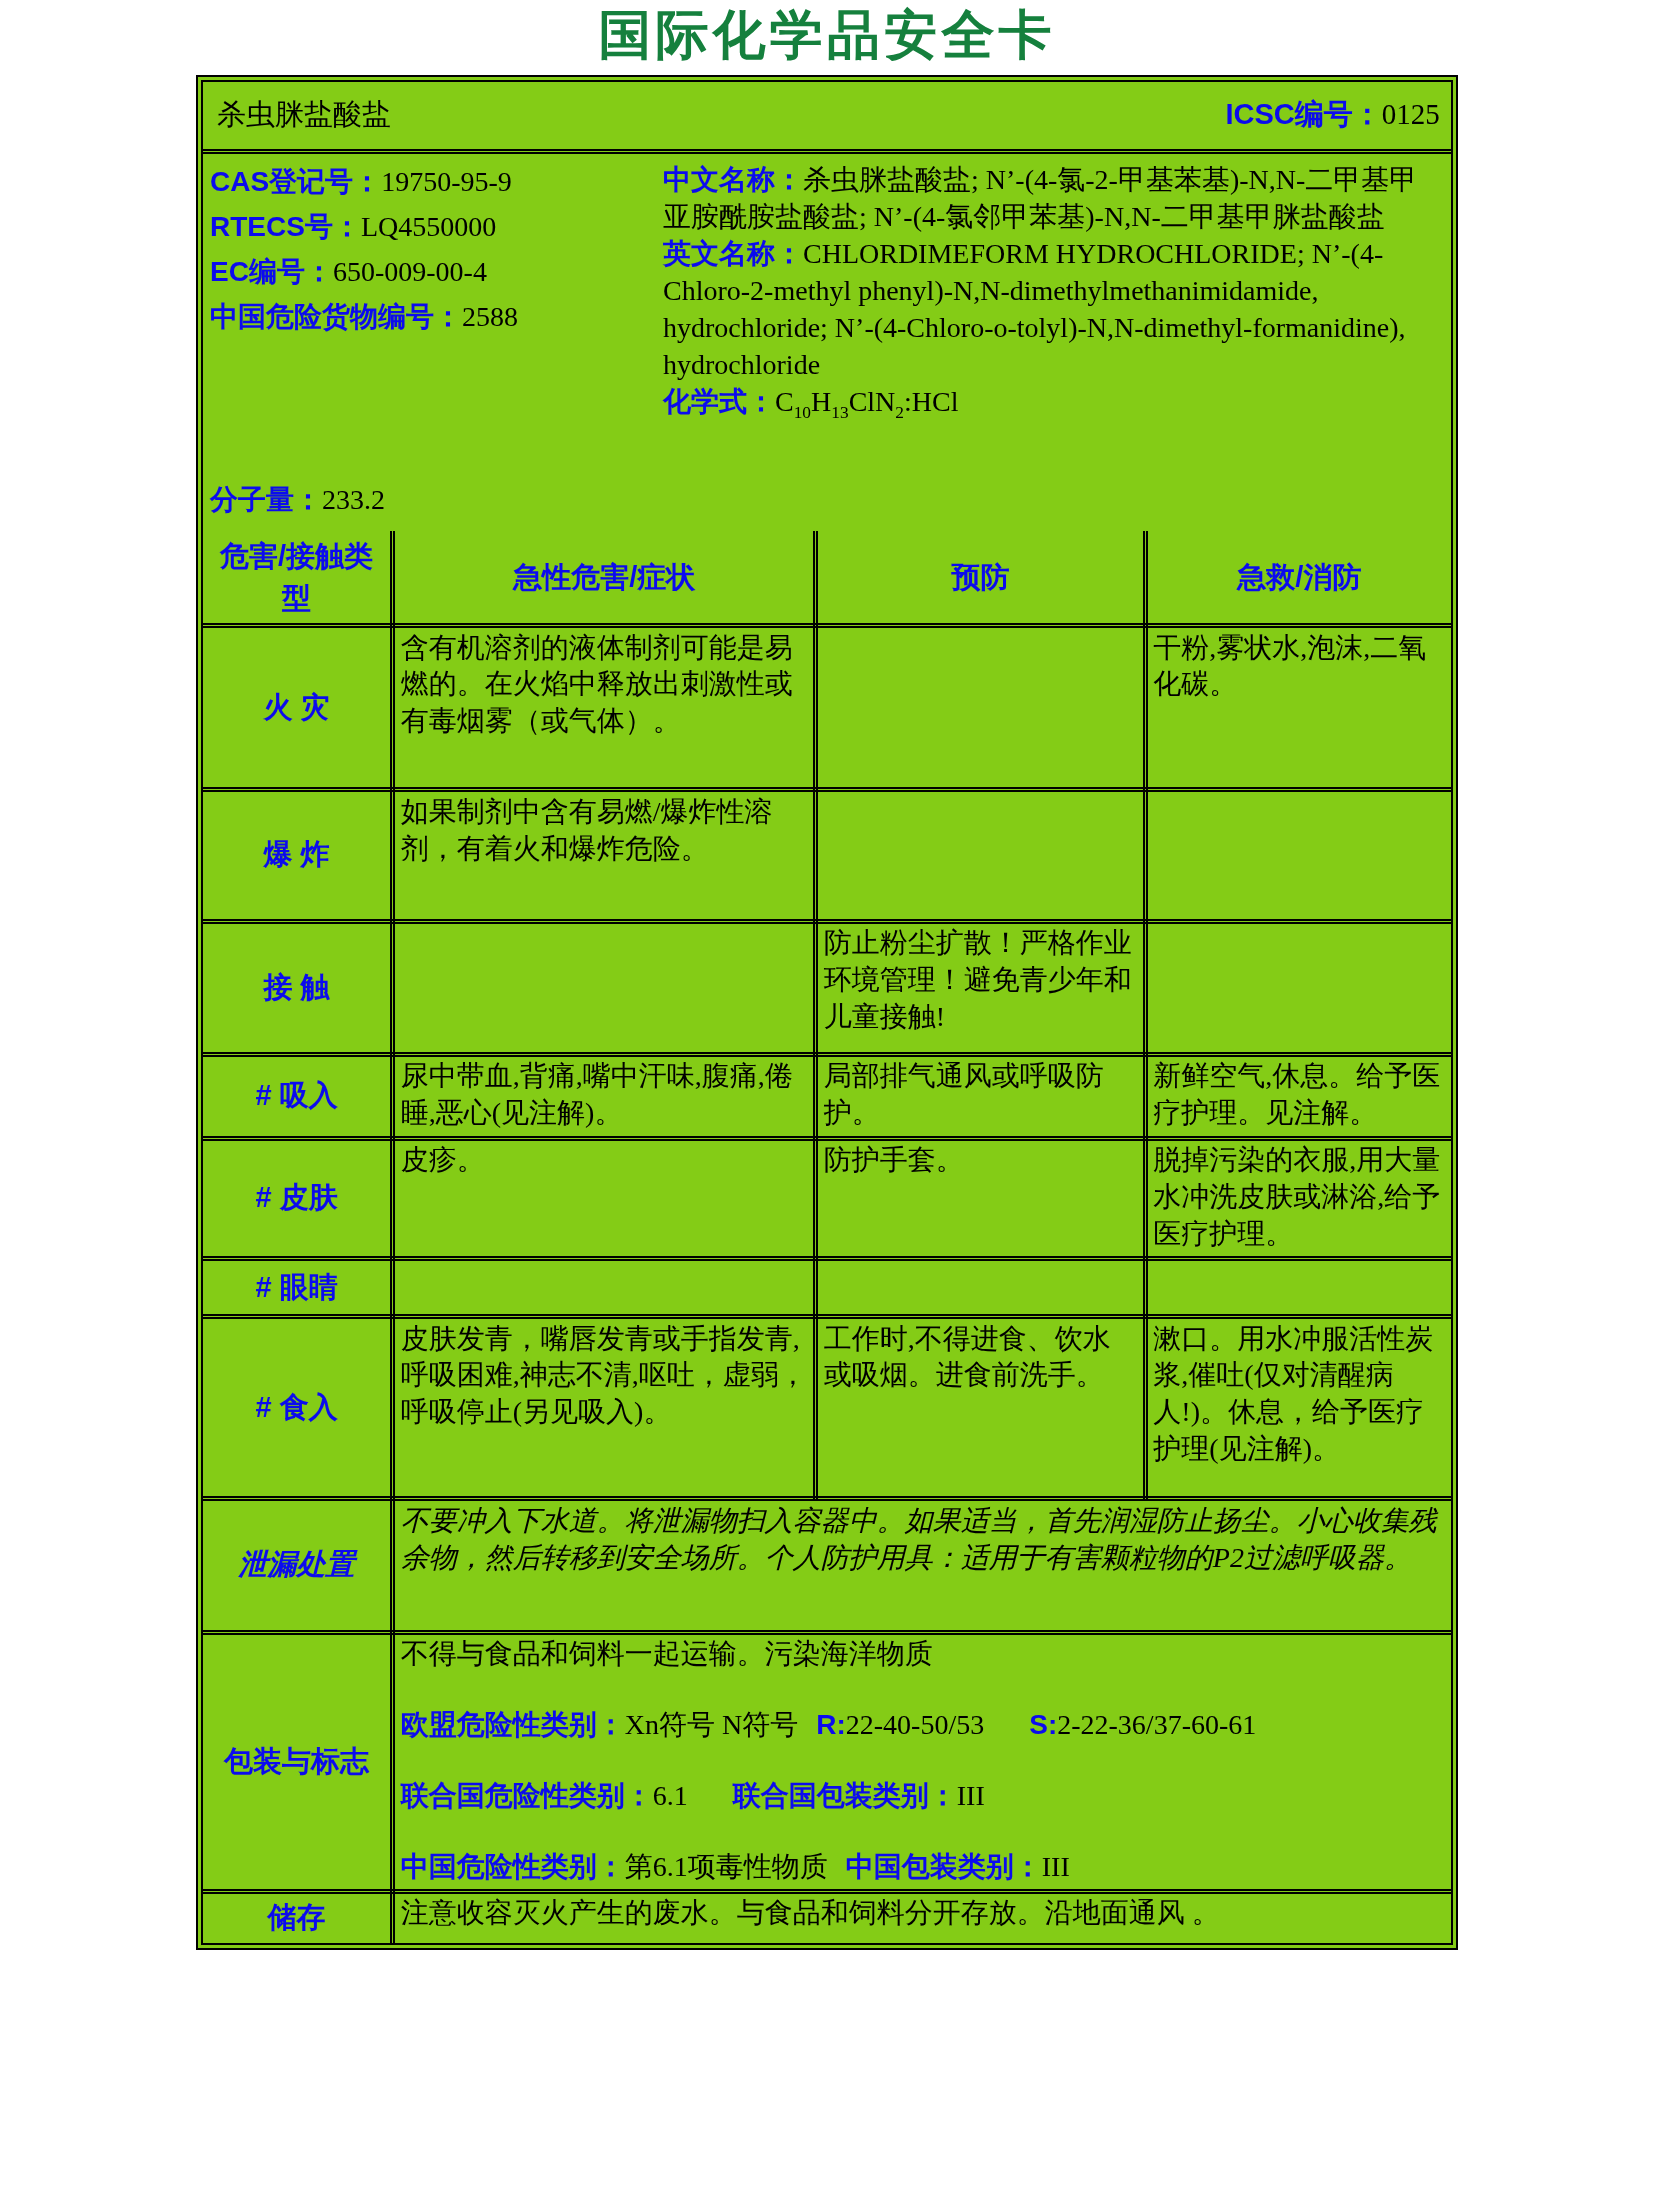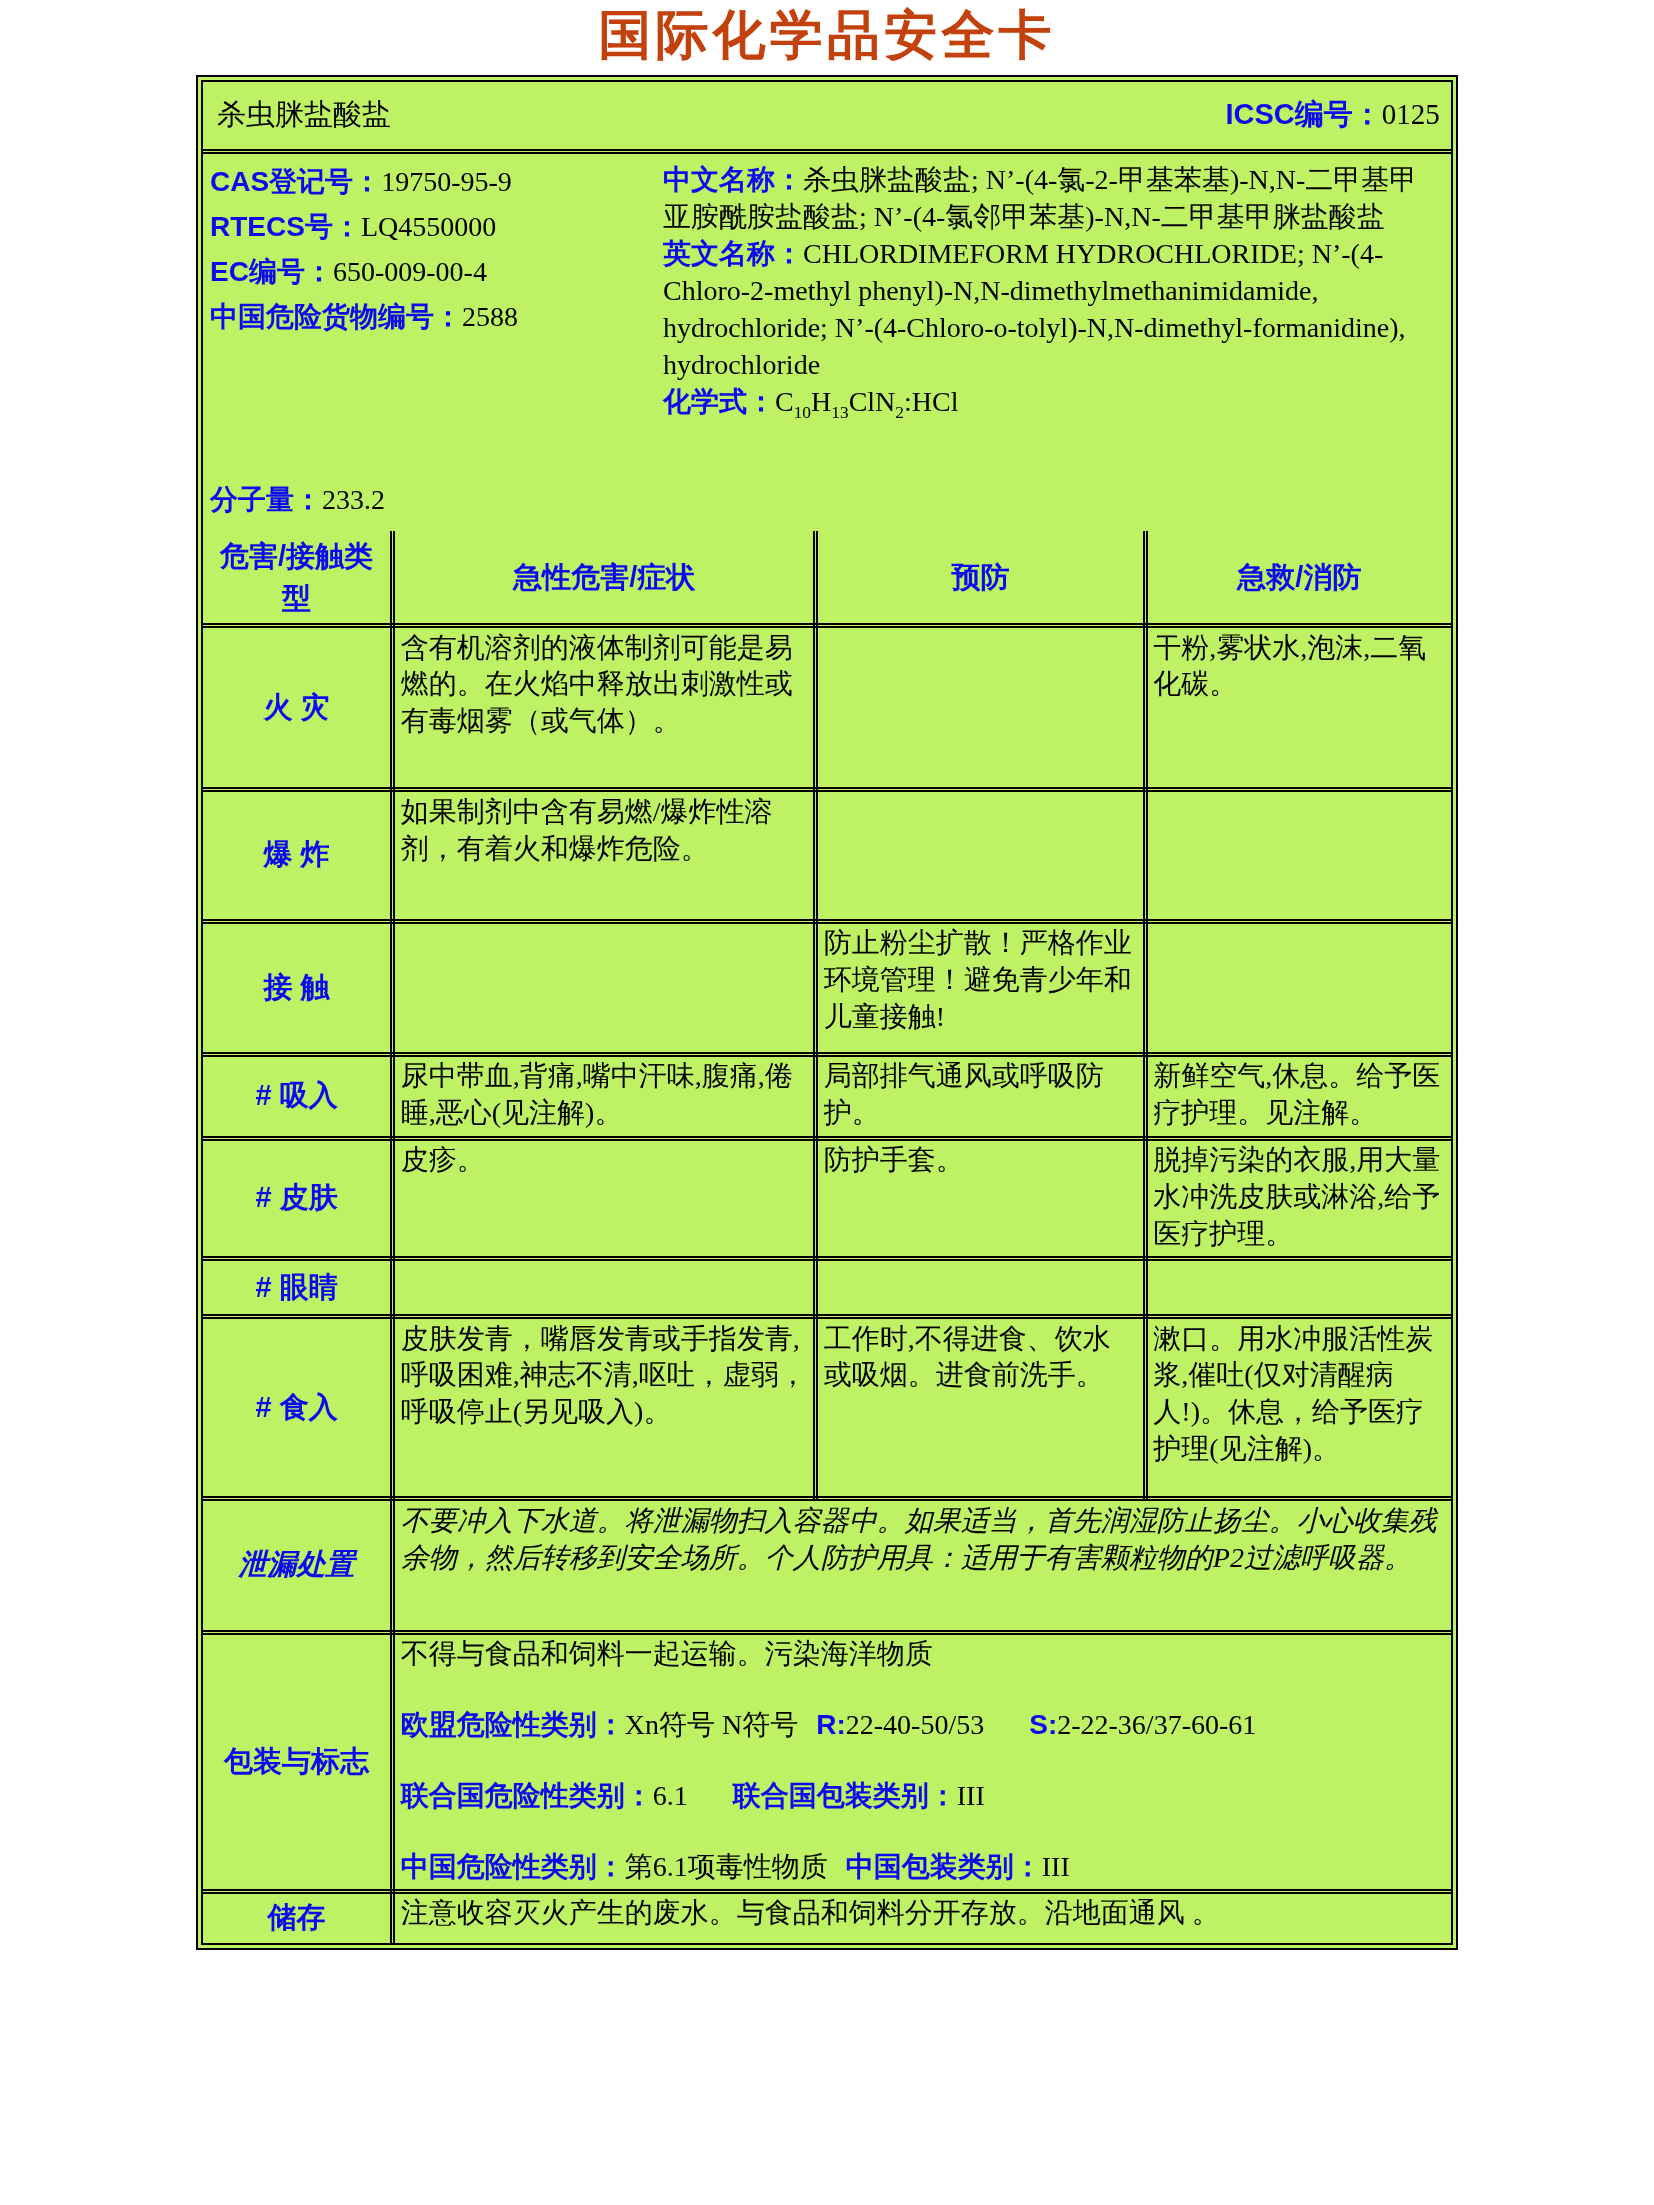--- a/index.html
+++ b/index.html
@@ -13,34 +13,34 @@
     font-size: 28px;
     color: #000000;
   }
   .page {
     width: 1654px;
     min-height: 2205px;
     background: #ffffff;
   }
   .doc-title {
     text-align: center;
-    color: #c2410c;
+    color: #15803d;
     font-weight: bold;
     font-size: 53px;
     line-height: 1.2;
     padding-top: 4.2px;
     margin: 0 0 7px 0;
     font-family: "Liberation Serif", "DejaVu Serif", serif;
     letter-spacing: 4.2px;
   }
   .card {
     width: 1248px;
     margin: 0 auto;
     border: 7.7px double #000;
-    background: #bef264;
+    background: #84cc16;
   }
   .lbl {
     color: #0b0bee;
     font-weight: bold;
     font-family: "Liberation Sans", "DejaVu Sans", sans-serif;
   }
   .val {
     color: #000;
     font-family: "Liberation Serif", "DejaVu Serif", serif;
   }

